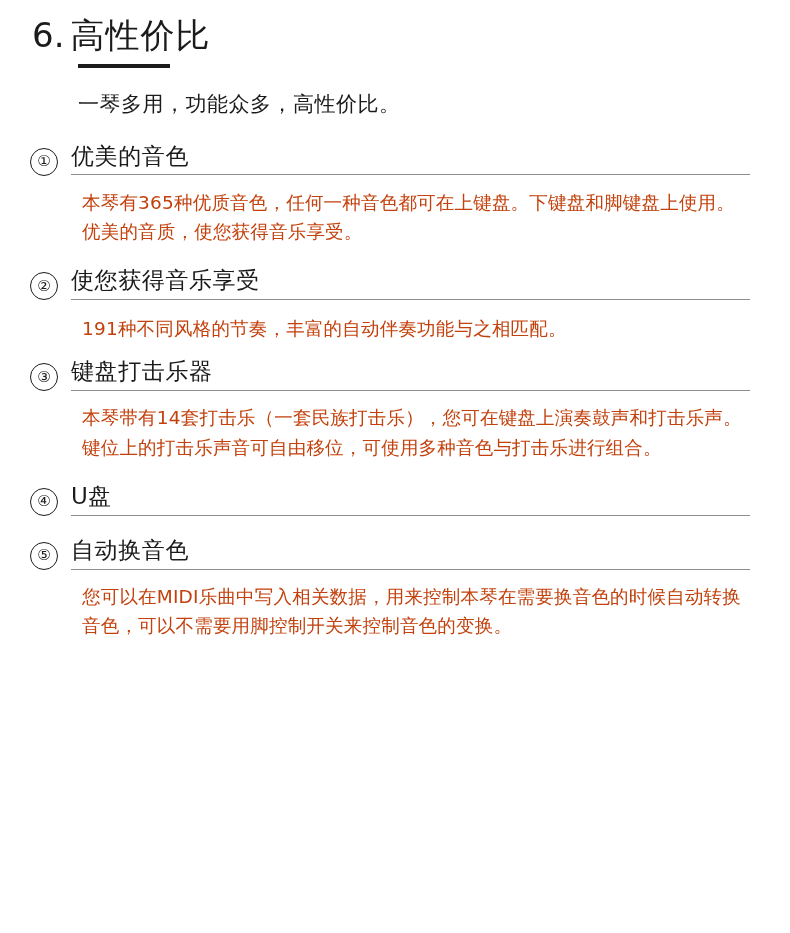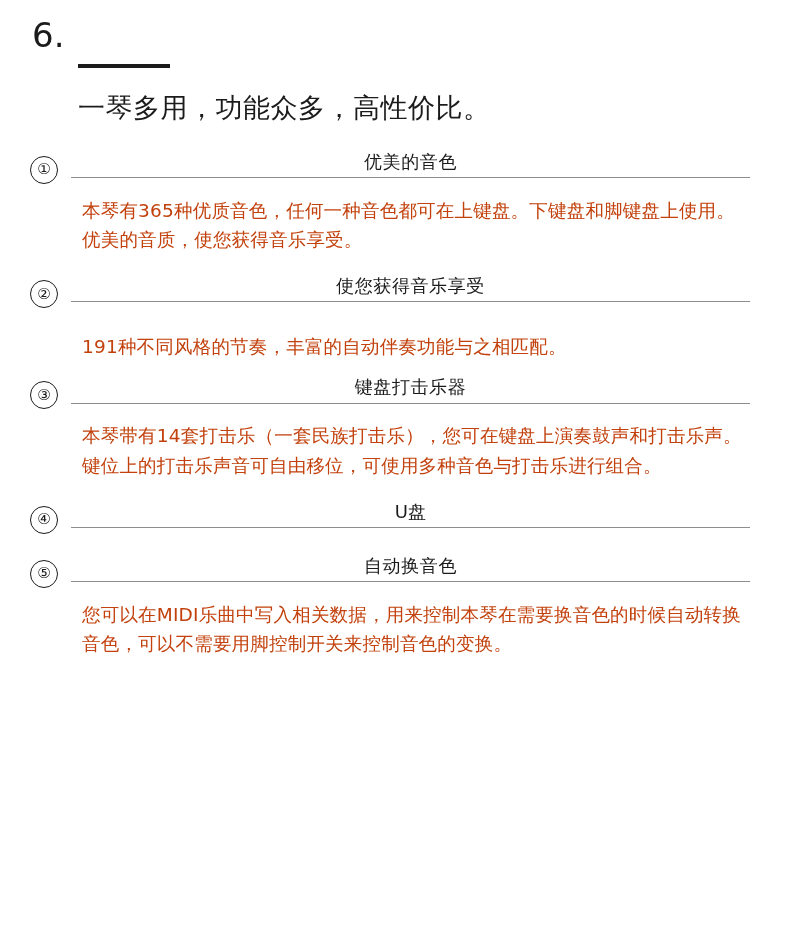--- a/index.html
+++ b/index.html
@@ -42,21 +42,21 @@
     letter-spacing: 1px;
   }
   .head-rule {
     width: 92px;
     height: 4px;
     background: #1b1b1b;
     margin: 10px 0 0 48px;
   }
   .section-sub {
     margin: 22px 0 0 48px;
-    font-size: 27px;
+    font-size: 21px;
     letter-spacing: 0.5px;
     color: #1b1b1b;
   }
 
   
   .items {
     margin-top: 26px;
   }
   .item {
     position: relative;
@@ -78,51 +78,51 @@
     font-size: 15px;
     line-height: 1;
     margin-top: 4px;
   }
   .item-title-wrap {
     flex: 1 1 auto;
     margin-left: 13px;
     min-width: 0;
   }
   .item-title {
-    font-size: 18px;
+    font-size: 23px;
     line-height: 1.12;
     letter-spacing: 0.6px;
     padding-bottom: 5px;
-    text-align: center;
   }
   .title-rule {
     height: 1px;
     background: #8e8e8e;
     width: 100%;
   }
   .item-body {
     margin: 12px 0 0 52px;
     font-size: 18.5px;
     line-height: 1.58;
     letter-spacing: 0.2px;
     color: #c2410c;
   }
 
   
   .item.i2 { margin-bottom: 16px; }
-  .item.i2 .item-body { margin-top: 24px; }
+  .item.i2 .item-body { margin-top: 14px; }
   .item.i4 .item-title { letter-spacing: 0.2px; }
 </style>
 </head>
 <body>
 
 <div class="page">
 
   <div class="section-head">
     <span class="section-num">6.</span>
+    <span class="section-title">高性价比</span>
   </div>
   <div class="head-rule"></div>
 
   <div class="section-sub">一琴多用，功能众多，高性价比。</div>
 
   <div class="items">
 
     <div class="item i1">
       <div class="item-head">
         <span class="circle-num">①</span>

